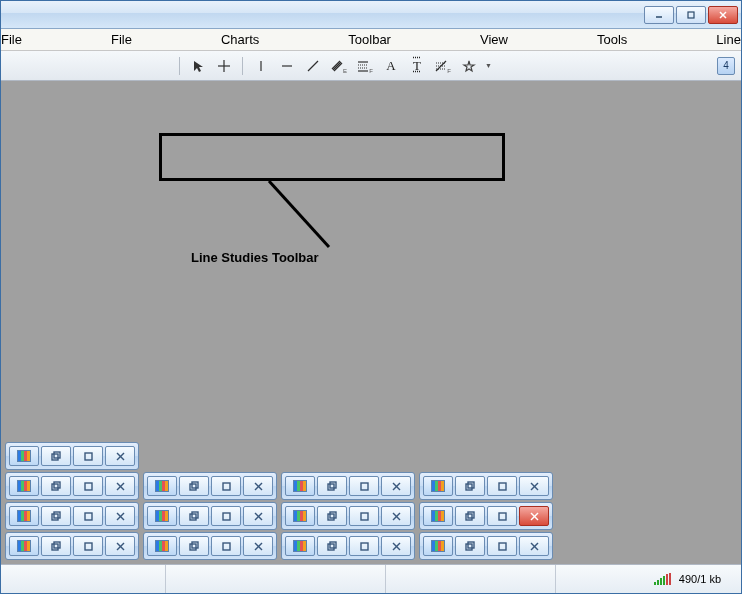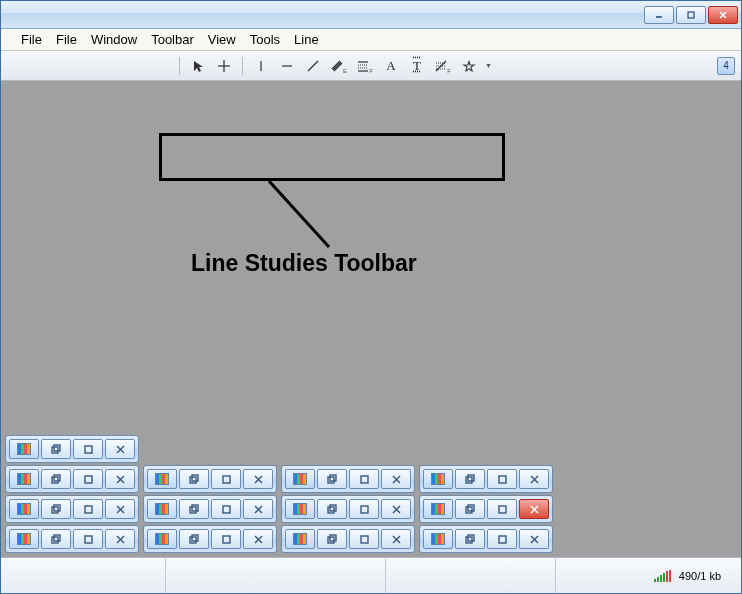--- a/index.html
+++ b/index.html
@@ -45,22 +45,23 @@
 }
 .win-btn svg { width: 10px; height: 10px; }
 
 
 .menubar {
   height: 22px;
   background: #f7f7f3;
   border-bottom: 1px solid #c7c7c7;
   display: flex; align-items: center;
   gap: 14px;
-  padding: 0 20px;
+  padding: 0 0;
   font-size: 13px;
+  justify-content: space-between;
 }
 .menubar span { cursor: default; }
 
 
 .toolbar-row {
   height: 30px;
   background: linear-gradient(to bottom, #f5f8fb, #e3e9ef);
   border-bottom: 1px solid #b0b8c4;
   display: flex; align-items: center;
   padding-left: 170px;
@@ -106,21 +107,21 @@
   position: absolute;
   left: 258px; top: 100px;
   width: 80px; height: 70px;
   pointer-events: none;
 }
 .annot-line svg { width: 100%; height: 100%; }
 .annot-label {
   position: absolute;
   left: 190px; top: 169px;
   font-weight: bold;
-  font-size: 23px;
+  font-size: 13px;
   pointer-events: none;
 }
 
 
 .workspace {
   flex: 1;
   position: relative;
   background: #a0a0a0;
   overflow: hidden;
 }
@@ -153,21 +154,21 @@
 .mdi-btn.close-red svg { stroke:#fff; }
 .mdi-icon-chart {
   width: 14px; height: 12px;
   background:
     linear-gradient(to right, #2c7be5 0 25%, #47c26b 25% 50%, #e55353 50% 75%, #f0a020 75% 100%);
   border:1px solid #5a82af;
 }
 
 
 .statusbar {
-  height: 36px;
+  height: 29px;
   background: linear-gradient(to bottom, #f7fafc, #e6edf4);
   border-top: 1px solid #b0b8c4;
   display: flex; align-items: center;
   font-size: 11px;
 }
 .status-cell {
   border-right: 1px solid #c2cad5;
   height: 100%;
   padding: 0 10px;
   display: flex; align-items: center;
@@ -204,21 +205,21 @@
             <line x1="2" y1="2" x2="8" y2="8" stroke="#fff" stroke-width="1.5"></line>
             <line x1="8" y1="2" x2="2" y2="8" stroke="#fff" stroke-width="1.5"></line>
           </svg>
       </div>
     </div>
   </div>
 
   <div class="menubar">
     <span>File</span>
     <span>File</span>
-    <span>Window</span>
+    <span>Charts</span>
     <span>Toolbar</span>
     <span>View</span>
     <span>Tools</span>
     <span>Line</span>
   </div>
 
   <div class="toolbar-row">
     <div class="line-studies">
       <div class="tool-sep"></div>
       <div class="tool-btn">

